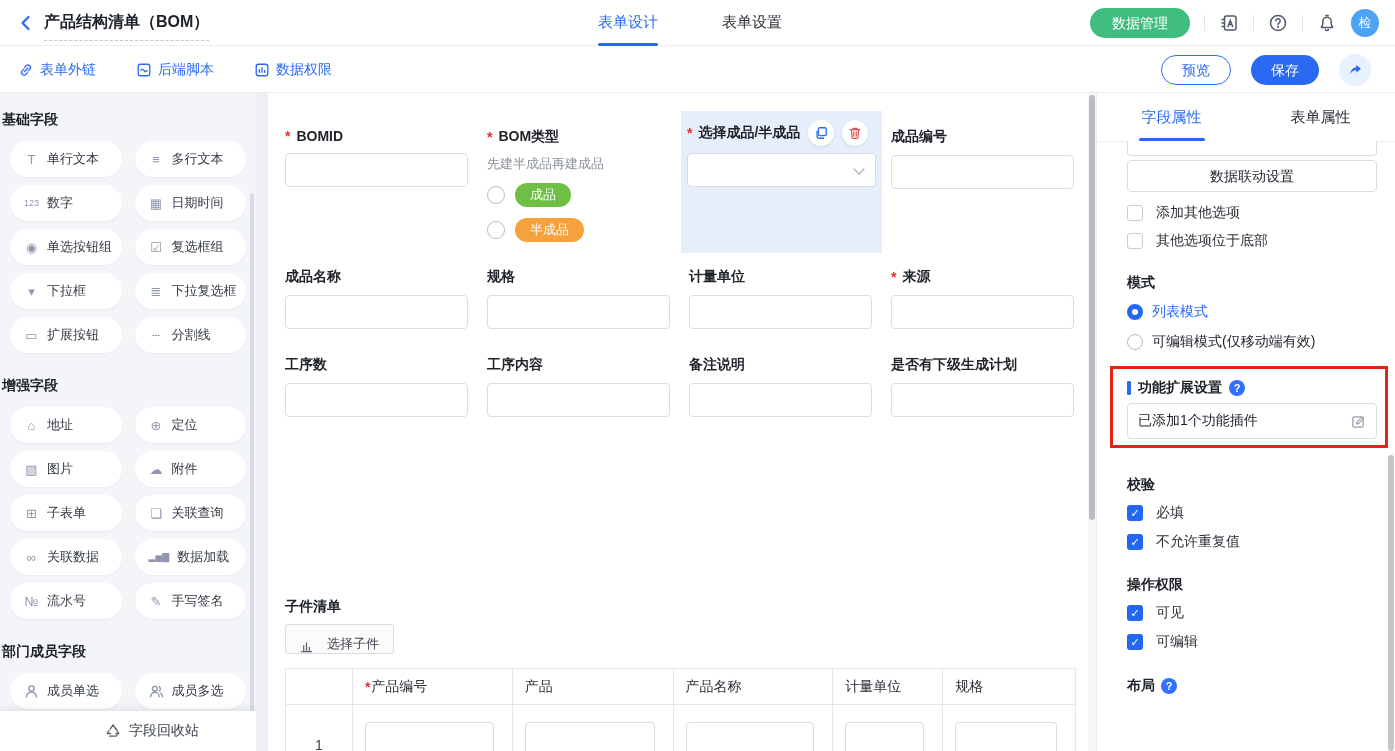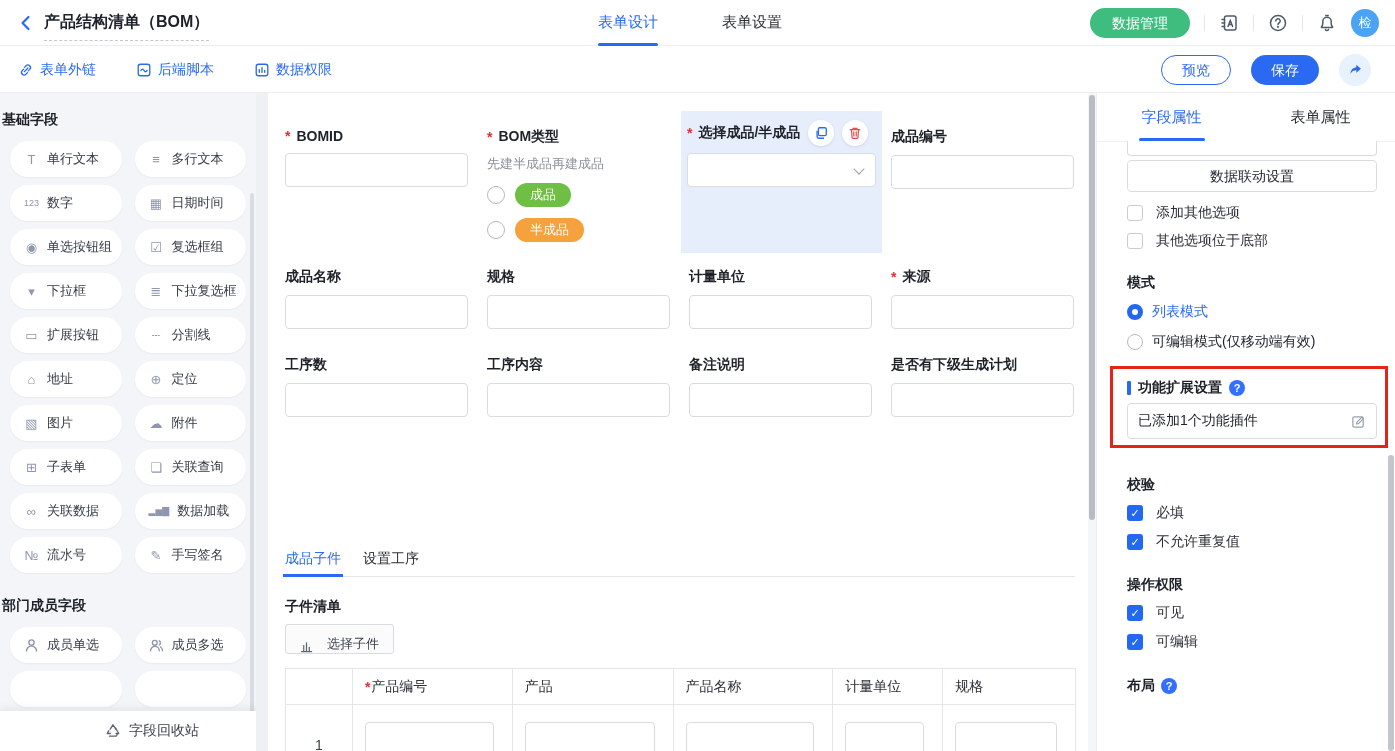--- a/index.html
+++ b/index.html
@@ -247,20 +247,21 @@
       <div class="pill">
           <span class="glyph">▭</span>
           <span>扩展按钮</span>
         </div>
       <div class="pill">
           <span class="glyph">┄</span>
           <span>分割线</span>
         </div>
     </div>
 
+    <div class="sb-title" style="margin-top:24px;">增强字段</div>
     <div class="sb-row">
       <div class="pill">
           <span class="glyph">⌂</span>
           <span>地址</span>
         </div>
       <div class="pill">
           <span class="glyph">⊕</span>
           <span>定位</span>
         </div>
     </div>
@@ -443,24 +444,20 @@
       <div class="finput"></div>
     </div>
     <div class="field" style="left:623px; top:263px;">
       <div class="flabel">
           <span>是否有下级生成计划</span>
         </div>
       <div class="finput"></div>
     </div>
 
 
-    <div class="canvas-tabs">
-      <div class="ctab active">成品子件</div>
-      <div class="ctab">设置工序</div>
-    </div>
 
     <div class="subtable-title">子件清单</div>
     <div class="btn-select-child">
       <svg viewBox="0 0 14 14" fill="none" stroke="currentColor" stroke-width="1.3" stroke-linecap="round">
           <path d="M1.5 12.5 h11"></path>
           <line x1="4" y1="12" x2="4" y2="6"></line>
           <line x1="7" y1="12" x2="7" y2="3"></line>
           <line x1="10" y1="12" x2="10" y2="8"></line>
         </svg>
       <span>选择子件</span>

